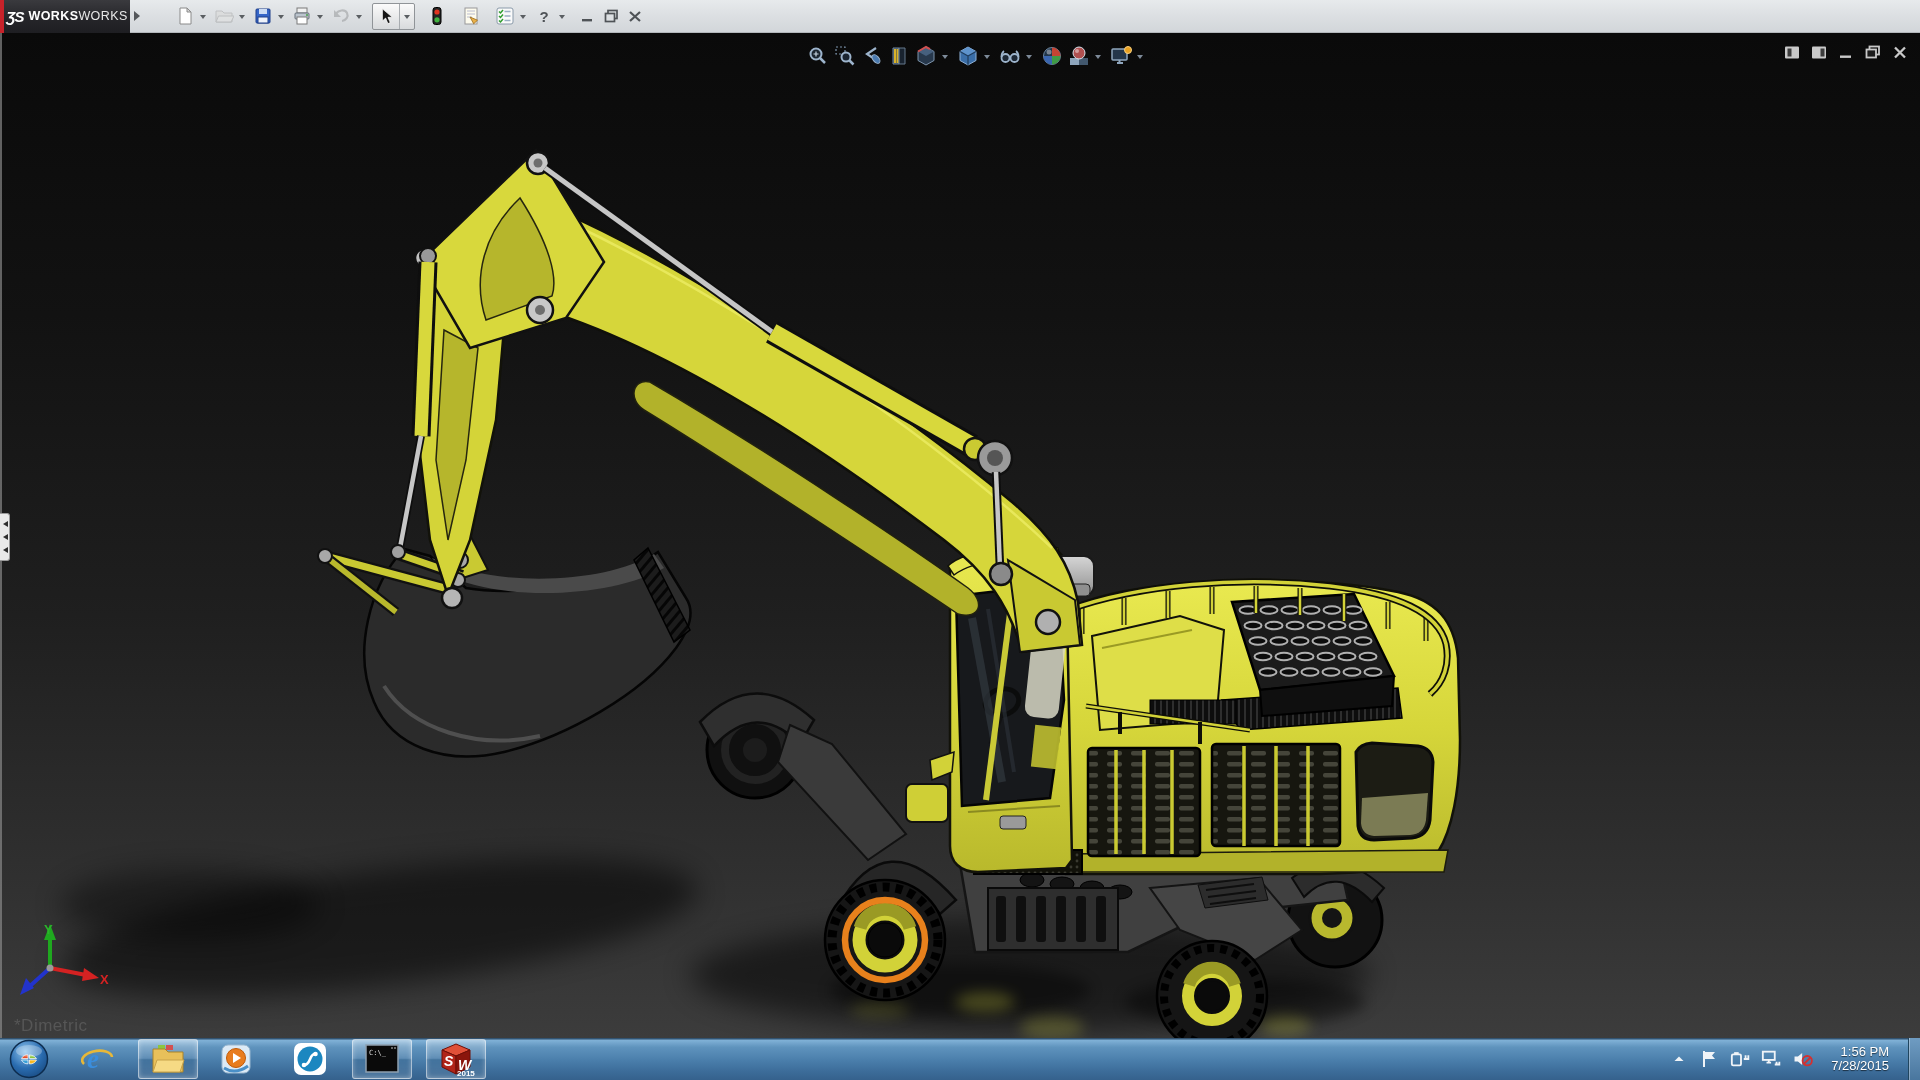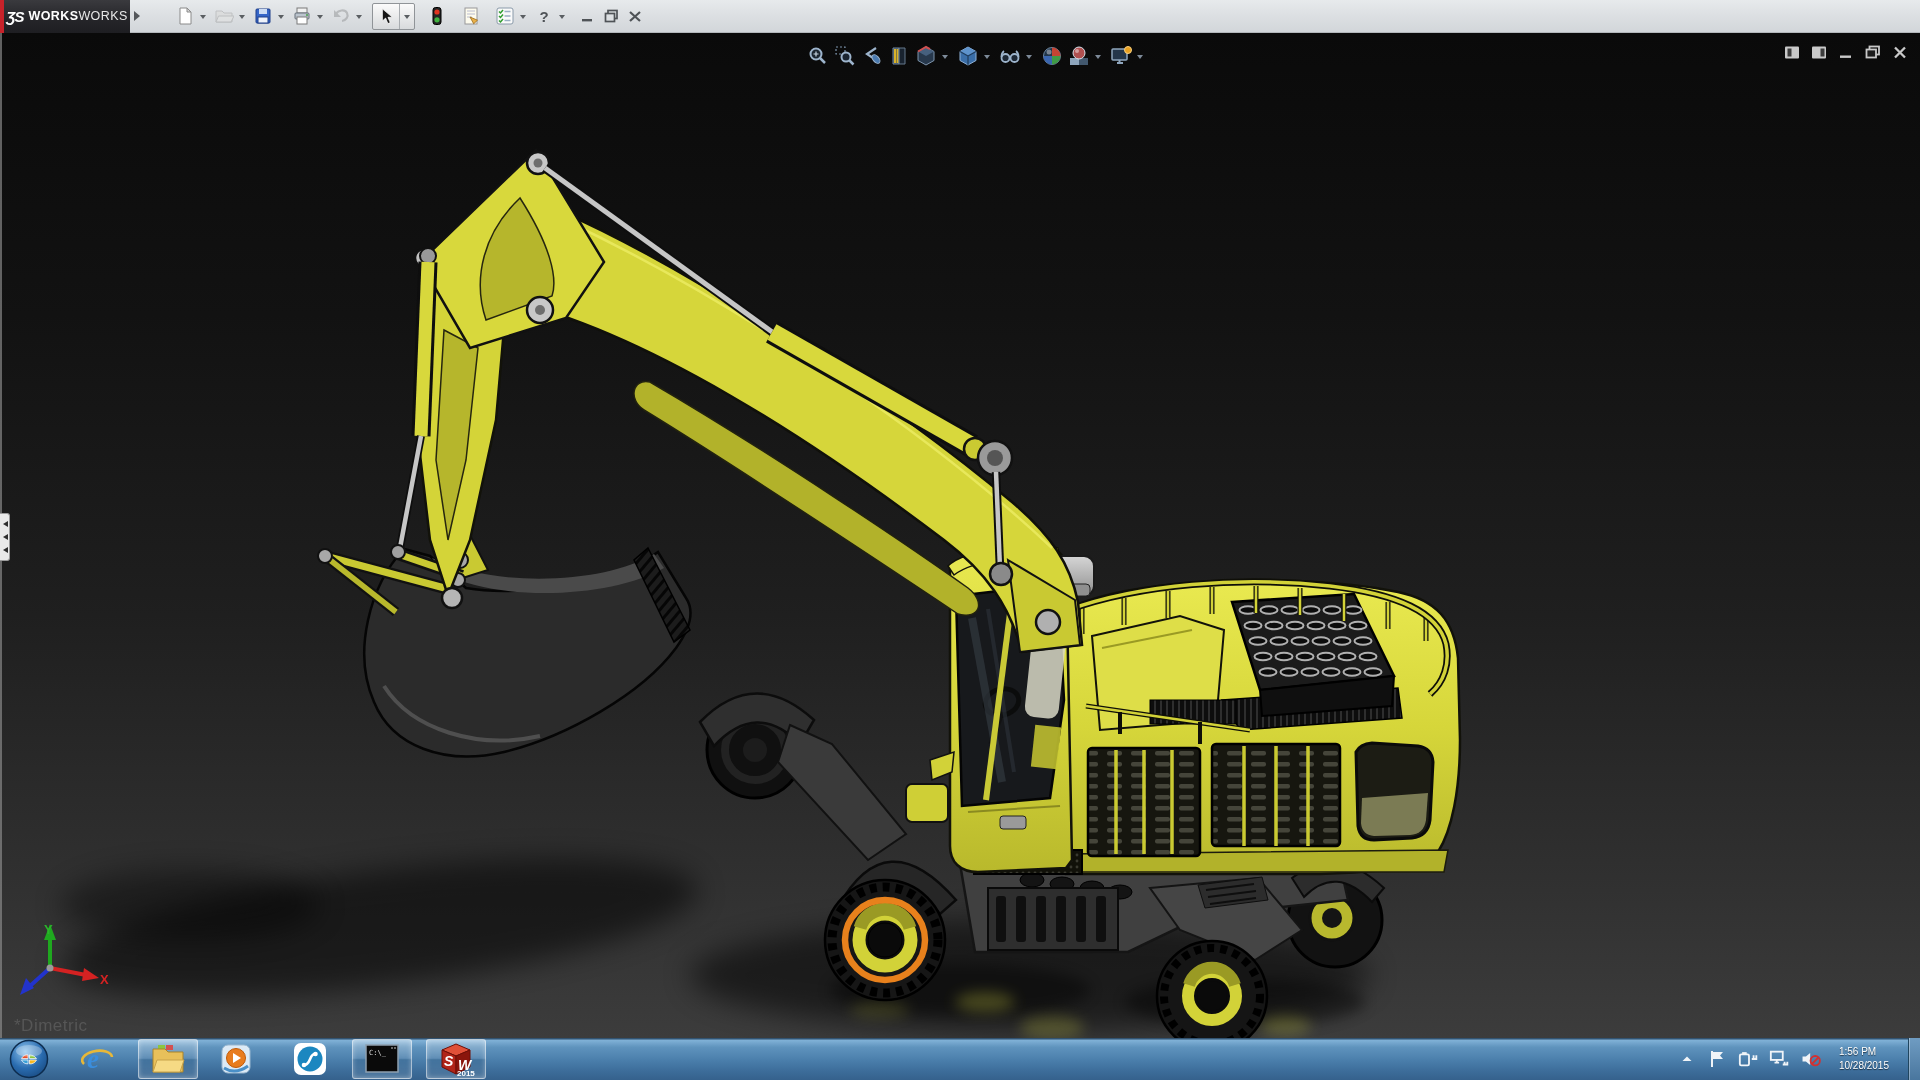--- a/index.html
+++ b/index.html
@@ -48,21 +48,21 @@
   .taskbar { position:absolute; left:0; top:1038px; width:1920px; height:42px;
     background:linear-gradient(180deg,#1e3c58 0%,#7fb0d6 6%,#5f93bd 22%,#497daa 55%,#3c6c99 80%,#35618c 100%); display:flex; align-items:center; }
   .orb { width:42px; height:42px; margin-left:8px; display:flex; align-items:center; justify-content:center; }
   .task-item { height:40px; margin-top:0px; display:flex; align-items:center; justify-content:center; }
   .task-item.plain { width:52px; }
   .task-item.framed { width:60px; border:1px solid rgba(255,255,255,.55); border-radius:3px;
     background:linear-gradient(180deg,rgba(255,255,255,.30),rgba(255,255,255,.10) 48%,rgba(20,50,80,.15) 52%,rgba(255,255,255,.12));
     box-shadow:inset 0 0 5px rgba(255,255,255,.35);align-items:center; }
   .tray { margin-left:auto; display:flex; align-items:center; gap:9px; height:42px; }
   .tray .ticon { display:flex; align-items:center; justify-content:center; width:22px; height:24px; }
-  .clock { text-align:left; color:#fff; font-size:10px; line-height:14px; padding:0 8px; text-shadow:0 1px 1px rgba(0,0,0,.6); }
+  .clock { text-align:right; color:#fff; font-size:13px; line-height:14px; padding:0 8px; text-shadow:0 1px 1px rgba(0,0,0,.6); }
   .show-desktop { width:12px; height:42px; margin-left:2px; border-left:1px solid #20455f; background:linear-gradient(180deg,#6f9cc2,#49769e); box-shadow:inset 1px 0 0 rgba(255,255,255,.35); }
 
   .mono { font-family:"DejaVu Sans Mono",monospace; }
 </style>
 </head>
 <body>
 
 <div class="stage">
 
   <div class="titlebar">
@@ -687,18 +687,18 @@
       </div>
       <div class="ticon">
         <svg width="26" height="22" viewBox="0 0 26 22">
             <path d="M3 8v6h4l5 4V4L7 8z" fill="#f0f4f8"></path>
             <circle cx="18" cy="13" r="5.5" fill="none" stroke="#d43030" stroke-width="2.2"></circle>
             <path d="M14.2 16.8l7.6-7.6" stroke="#d43030" stroke-width="2.2"></path>
           </svg>
       </div>
       <div class="clock">
         <div>1:56 PM</div>
-        <div>10/28/2015</div>
+        <div>7/28/2015</div>
       </div>
       <div class="show-desktop"></div>
     </div>
   </div>
 </div>
 
 </body></html>

